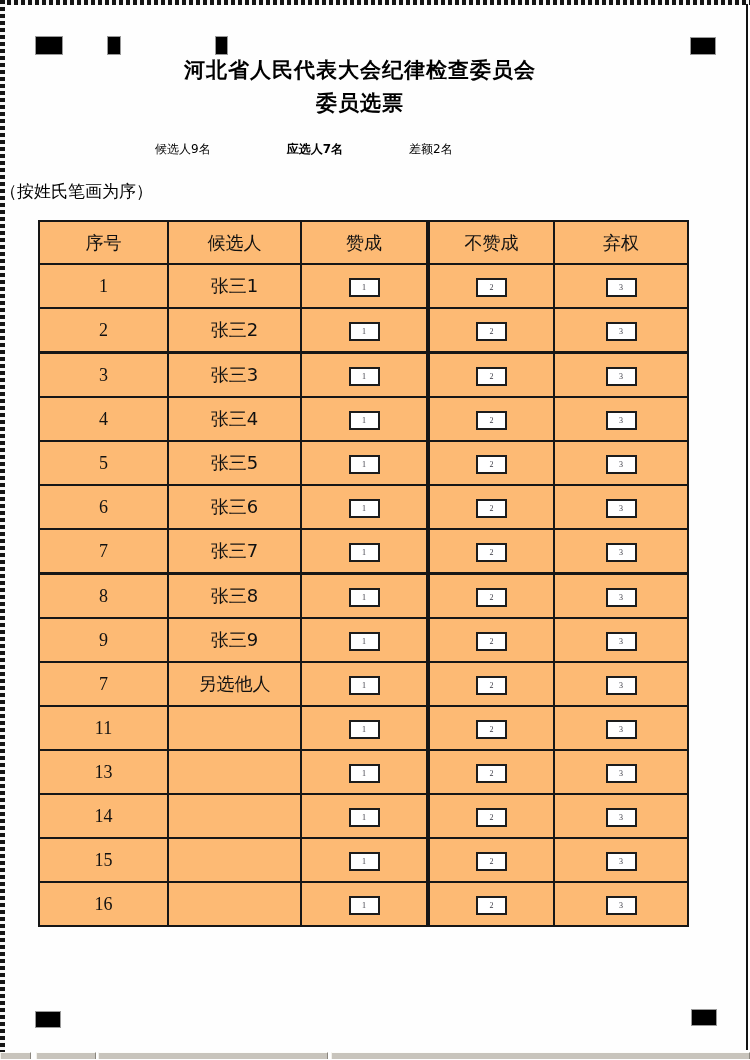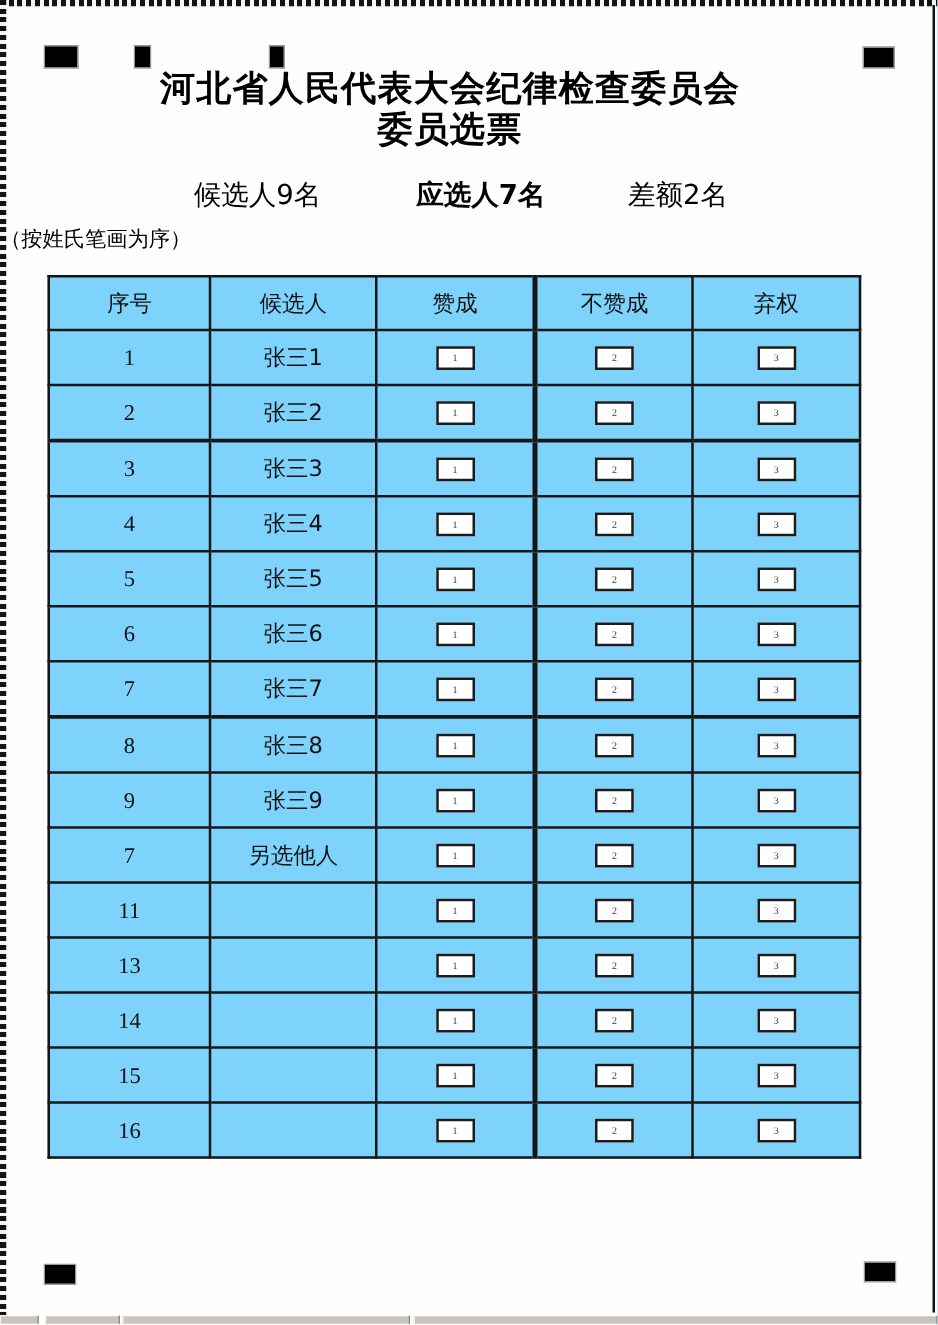--- a/index.html
+++ b/index.html
@@ -24,36 +24,36 @@
   .regmark{position:absolute;background:#000;outline:1px solid #9a9a9a;}
   .rm-tl{left:36px;top:37px;width:26px;height:17px;}
   .rm-t2{left:108px;top:37px;width:12px;height:17px;}
   .rm-t3{left:216px;top:37px;width:11px;height:17px;}
   .rm-tr{left:691px;top:38px;width:24px;height:16px;}
   .rm-bl{left:36px;top:1012px;width:24px;height:15px;}
   .rm-br{left:692px;top:1010px;width:24px;height:15px;}
   
   .title{
     position:absolute;left:10px;top:54px;width:700px;text-align:center;
-    font-weight:bold;font-size:28px;line-height:33px;letter-spacing:1px;color:#000;
+    font-weight:bold;font-size:21px;line-height:33px;letter-spacing:1px;color:#000;
   }
   .info-row{
-    position:absolute;left:155px;top:141px;font-size:22px;color:#000;
+    position:absolute;left:155px;top:141px;font-size:12px;color:#000;
     display:flex;align-items:center;
   }
   .info-row .gap1{margin-right:76px;}
   .info-row .gap2{margin-right:66px;font-weight:bold;}
   .note{
     position:absolute;left:0;top:180px;width:690px;text-align:left;
     font-size:17px;color:#000;
   }
   
   table.ballot{
     position:absolute;left:38px;top:220px;width:649px;
-    border-collapse:collapse;table-layout:fixed;background:#7dd3fc;
+    border-collapse:collapse;table-layout:fixed;background:#fdba74;
   }
   table.ballot th,table.ballot td{
     border:2px solid #161616;padding:0;text-align:center;vertical-align:middle;
     overflow:hidden;
   }
   table.ballot th{height:41px;font-weight:normal;font-size:18px;}
   table.ballot td{height:42px;font-size:18px;}
   col.c-no{width:129px;} col.c-cand{width:133px;} col.c-app{width:127px;}
   col.c-opp{width:126px;} col.c-abs{width:134px;}
   

